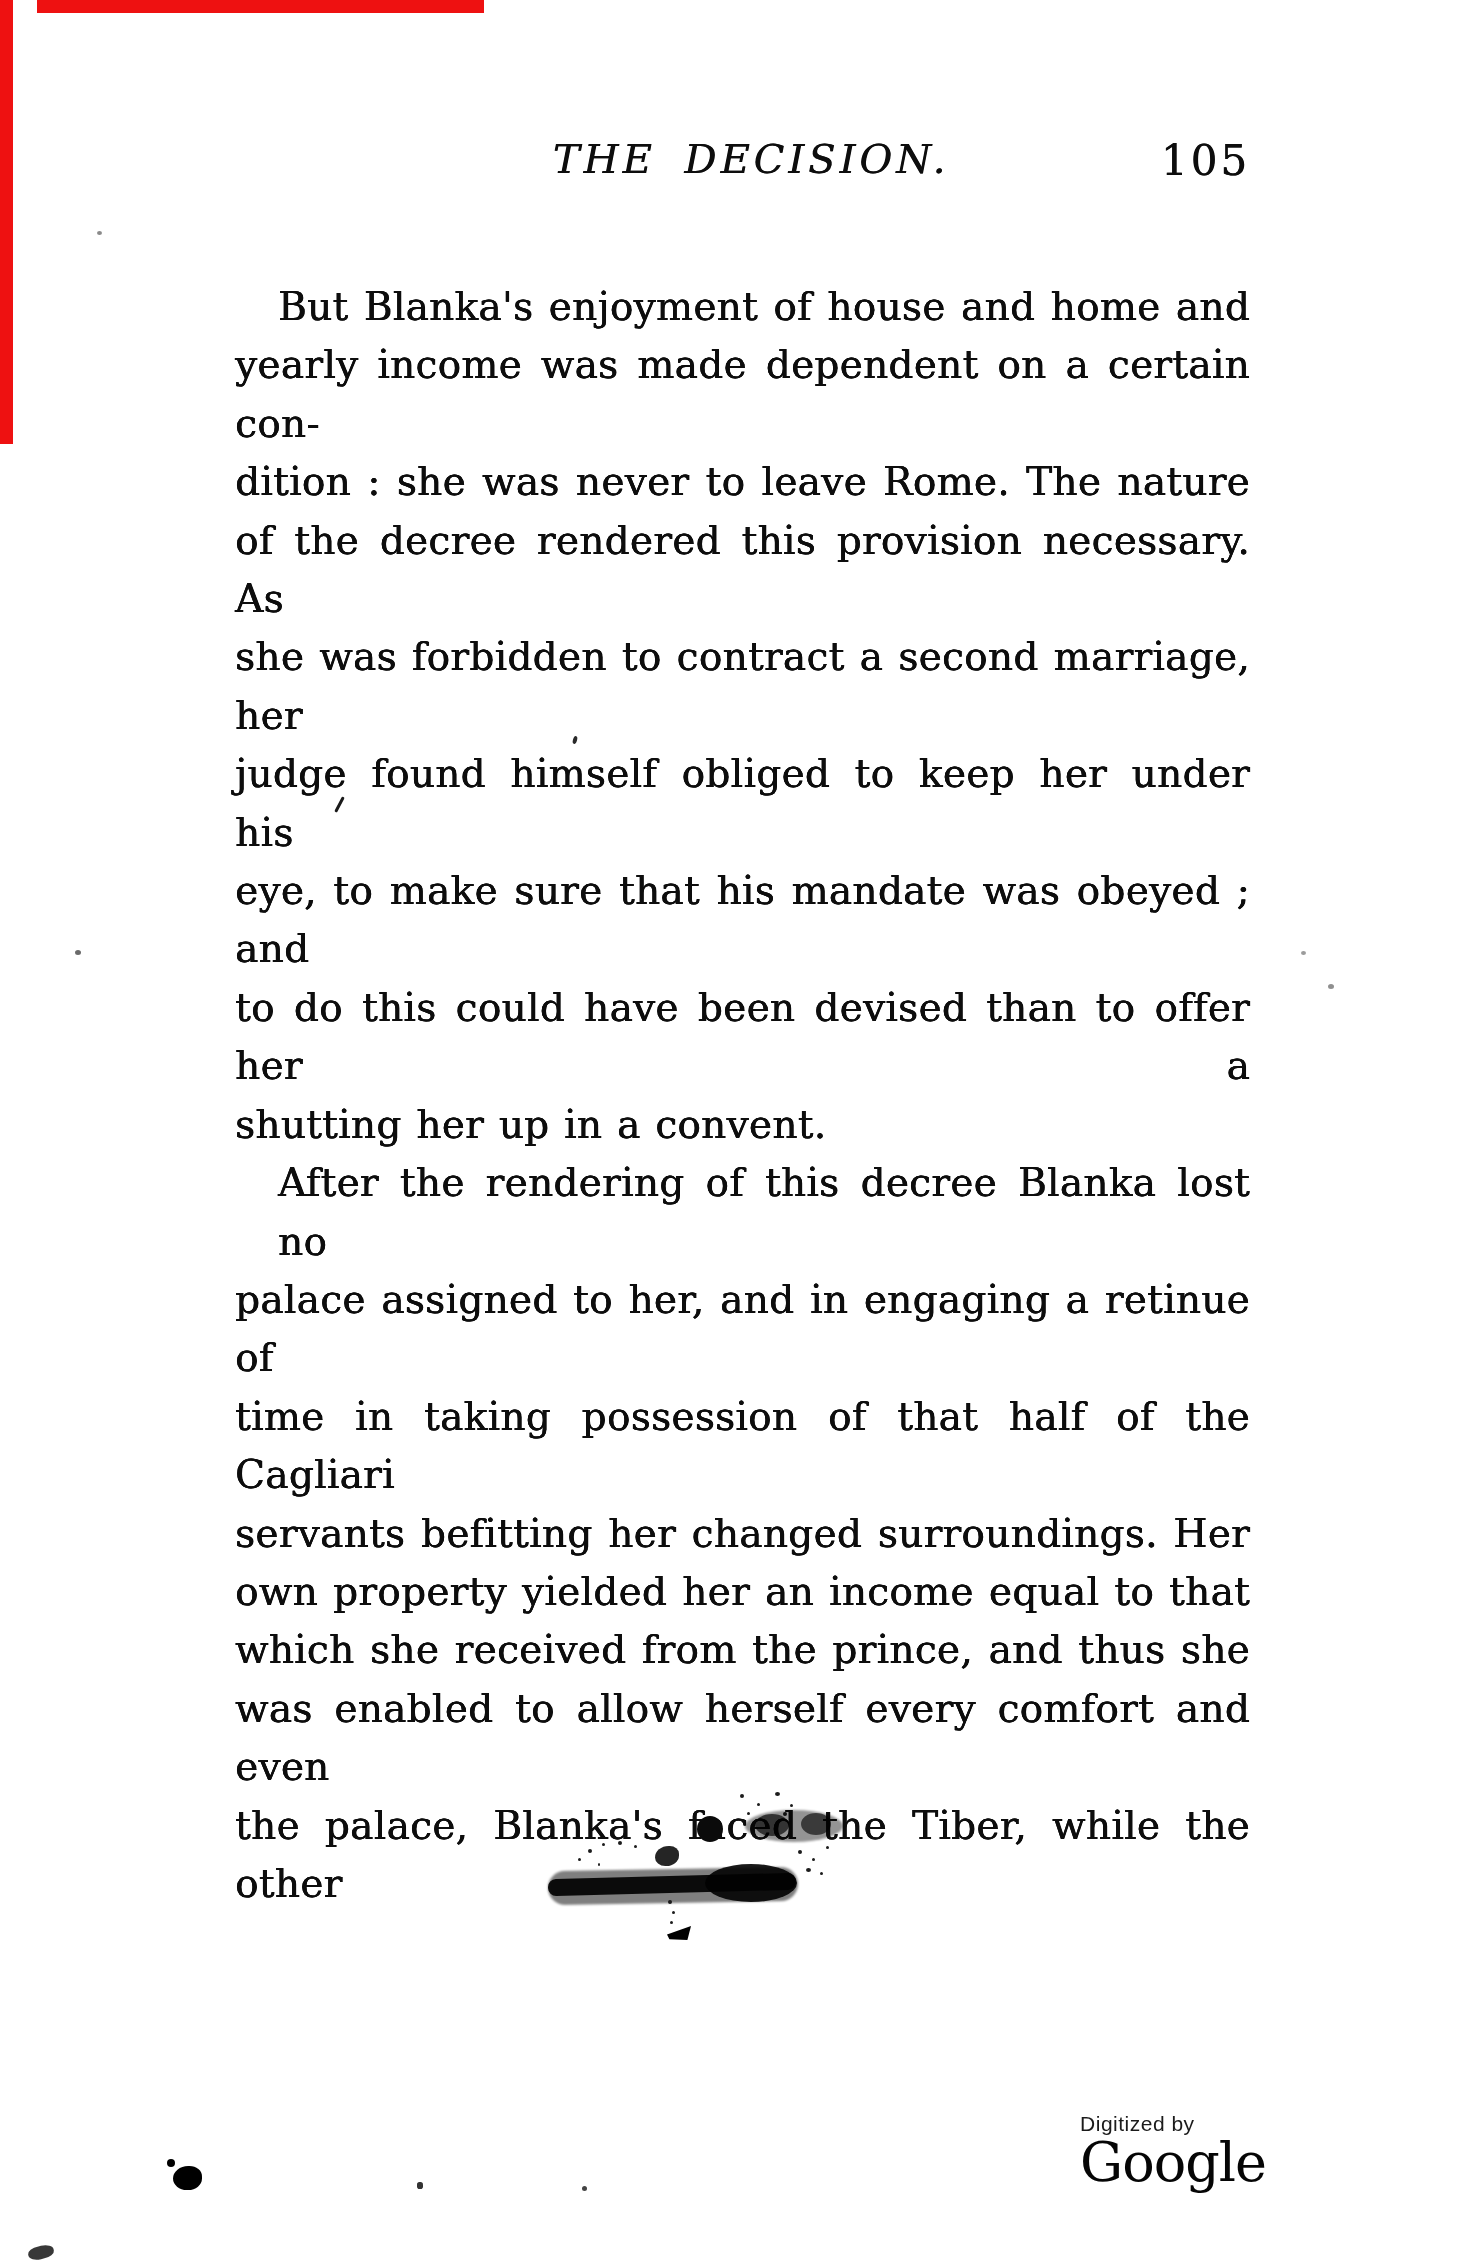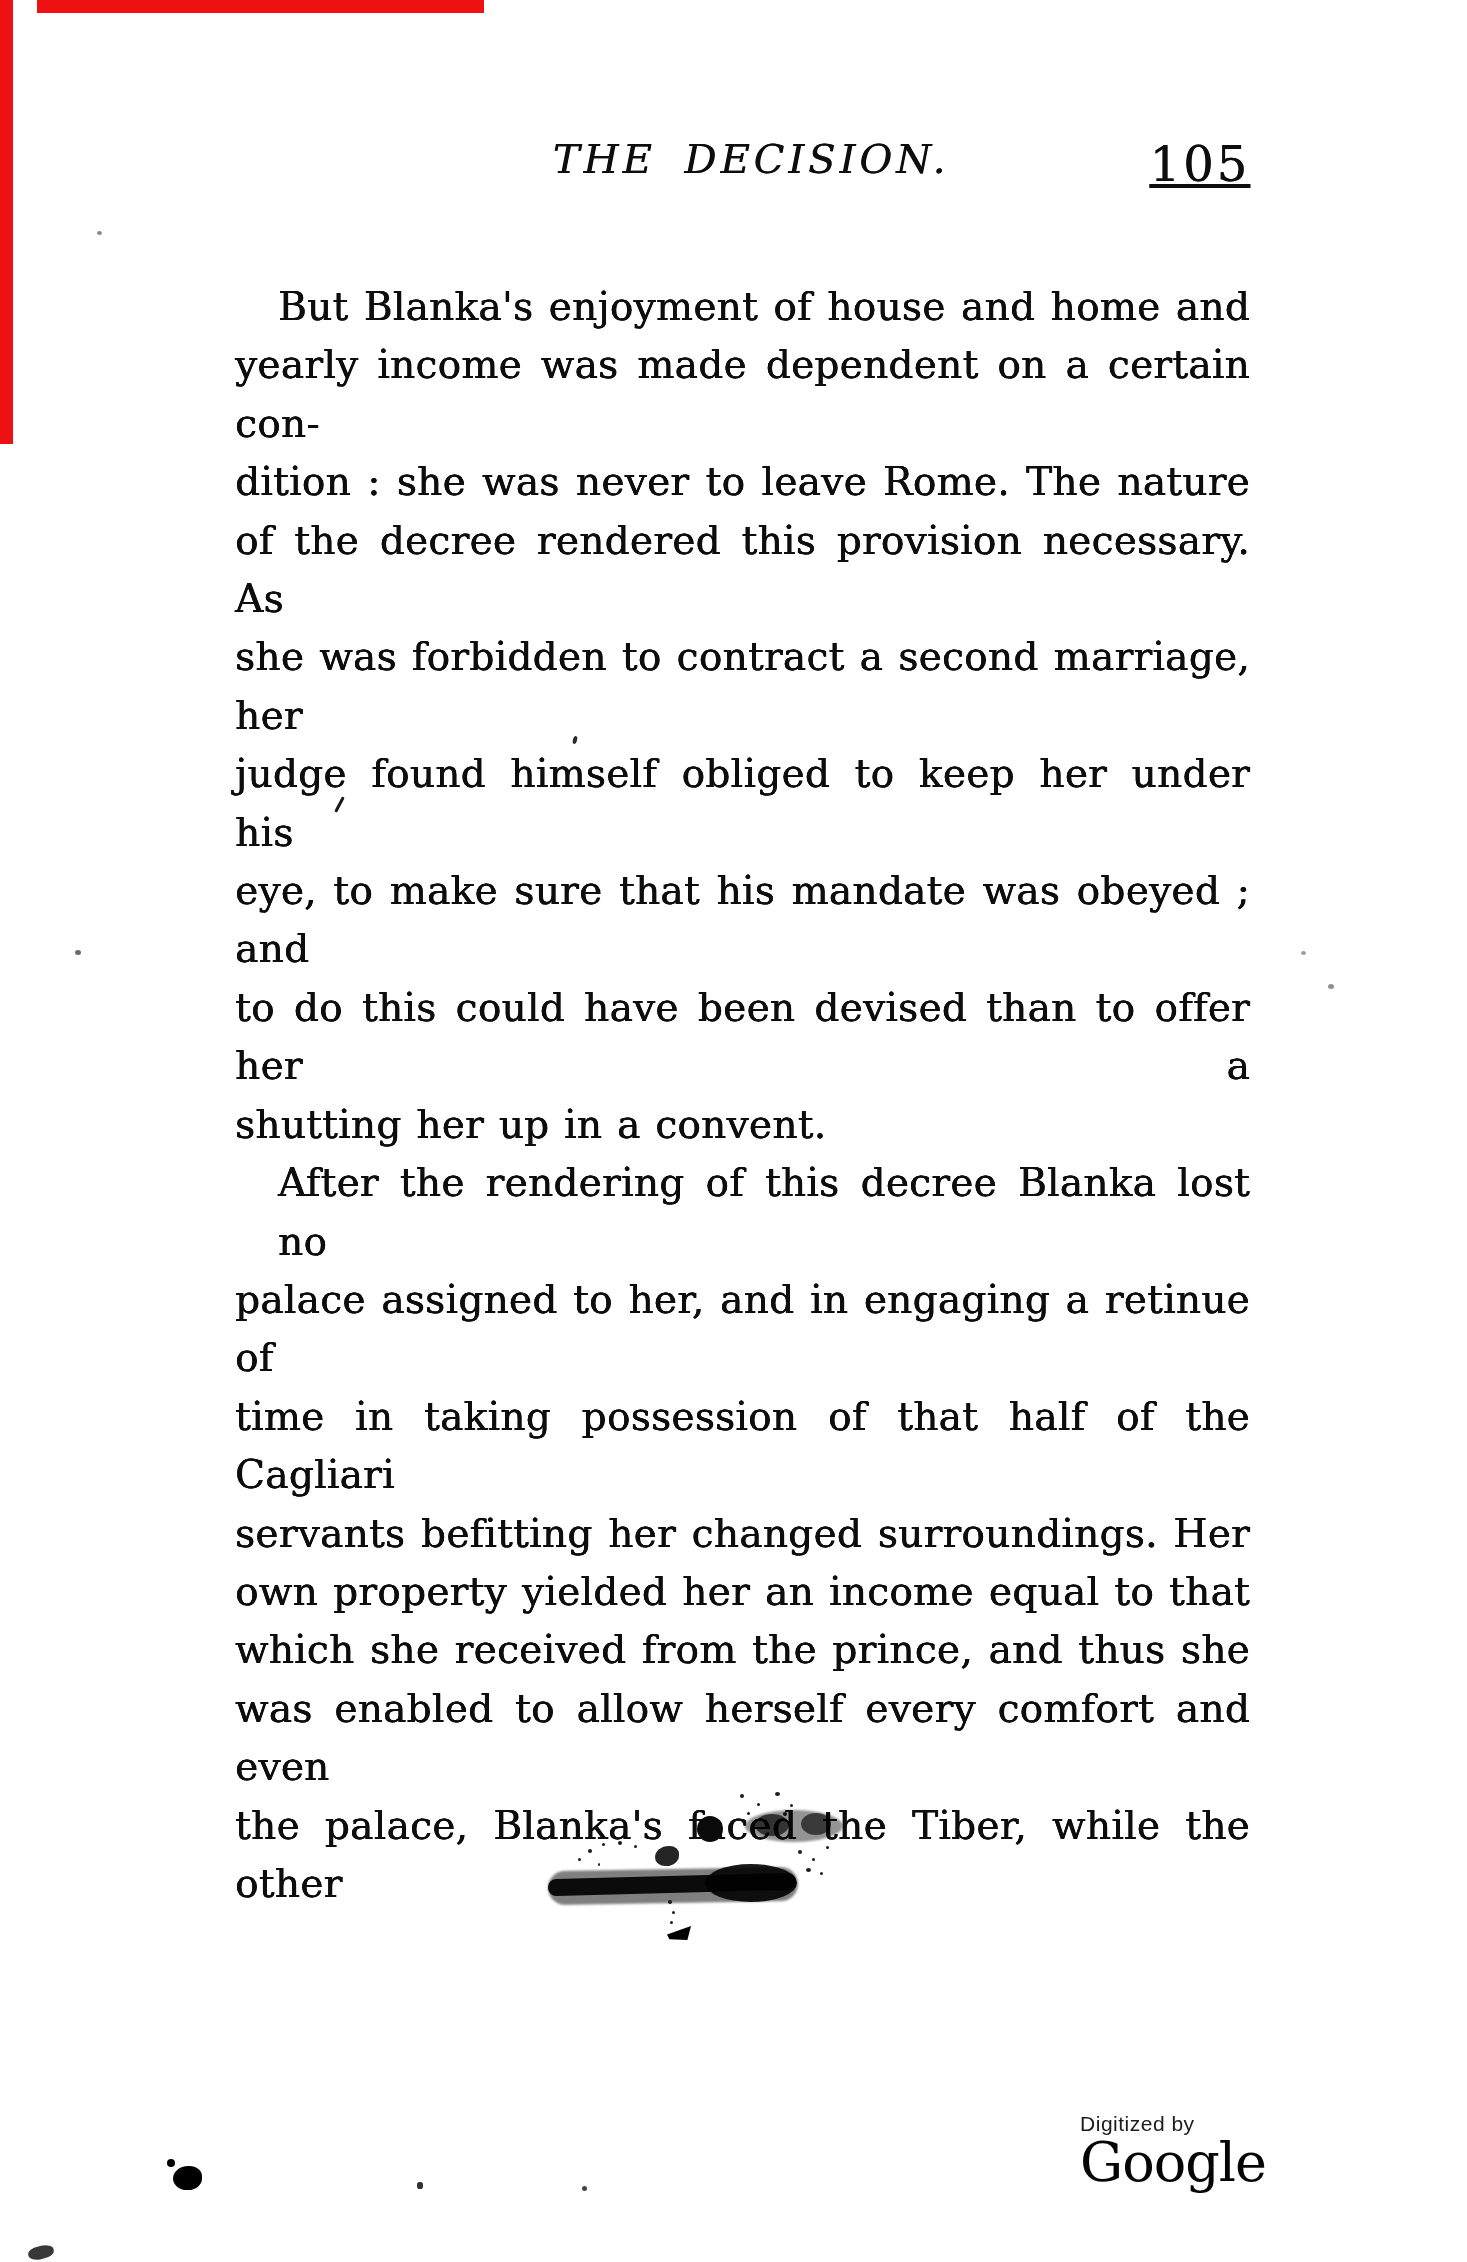--- a/index.html
+++ b/index.html
@@ -21,23 +21,22 @@
   .running-header { position: absolute; top: 136px; left: 0; width: 100%; height: 52px; }
   .header-title {
     position: absolute; left: 742px; top: 0; transform: translateX(-50%);
     font-style: italic; font-size: 40px; letter-spacing: 4px; word-spacing: 12px;
     white-space: nowrap;
     text-shadow: 0.5px 0 0 currentColor;
     margin-left: 9px;
   }
   .page-number {
     position: absolute; right: 217px; top: 0;
-    font-size: 48px; letter-spacing: 3px;
+    font-size: 42px; letter-spacing: 3px;
     text-shadow: 0.5px 0 0 currentColor;
-    text-decoration: underline;
   }
 
   
   .body-text {
     position: absolute; left: 235px; top: 278px; width: 1015px;
     font-size: 39px; line-height: 58.4px;
     word-spacing: 2px; letter-spacing: 0.3px;
     text-shadow: 0.45px 0 0 currentColor, 0 0.3px 0 currentColor;
     z-index: 1;
   }

